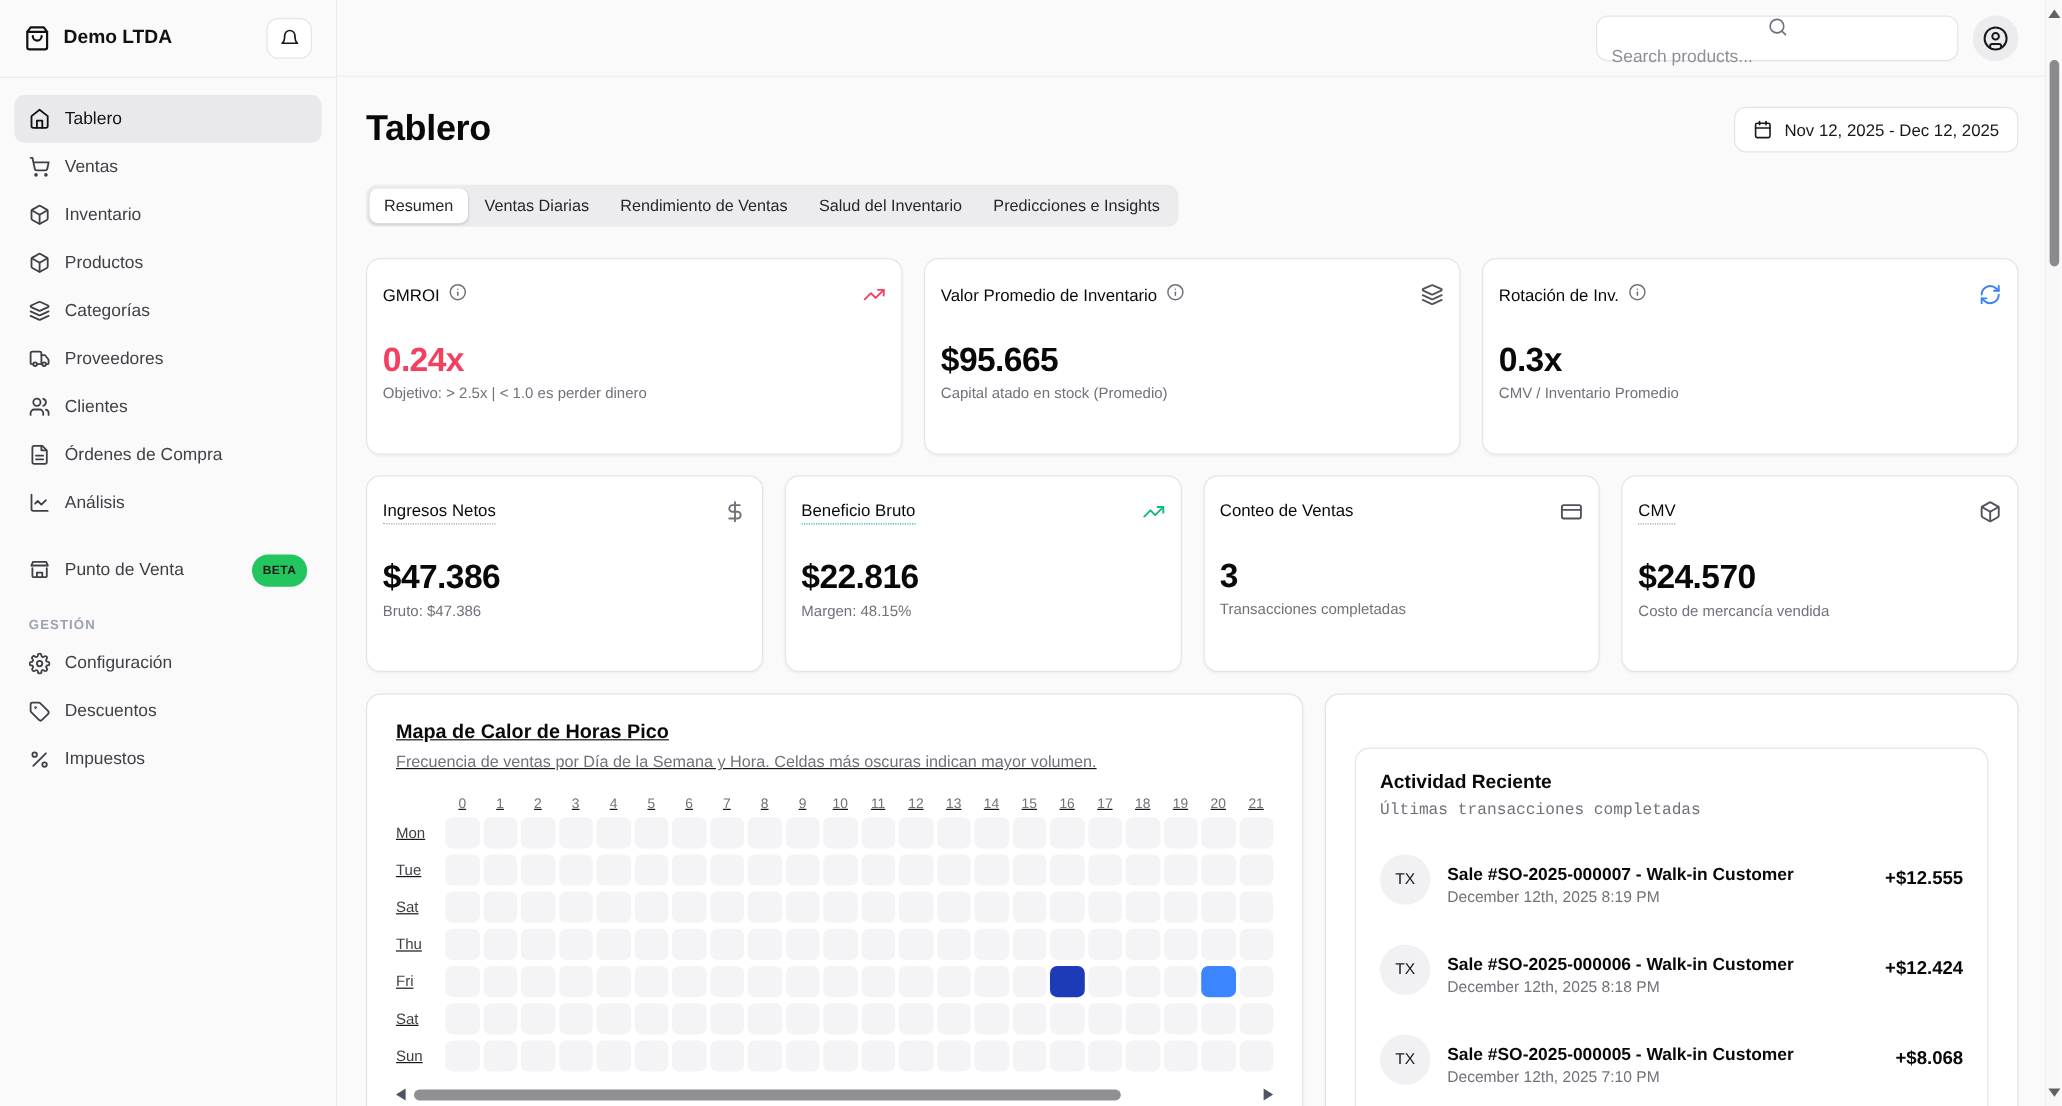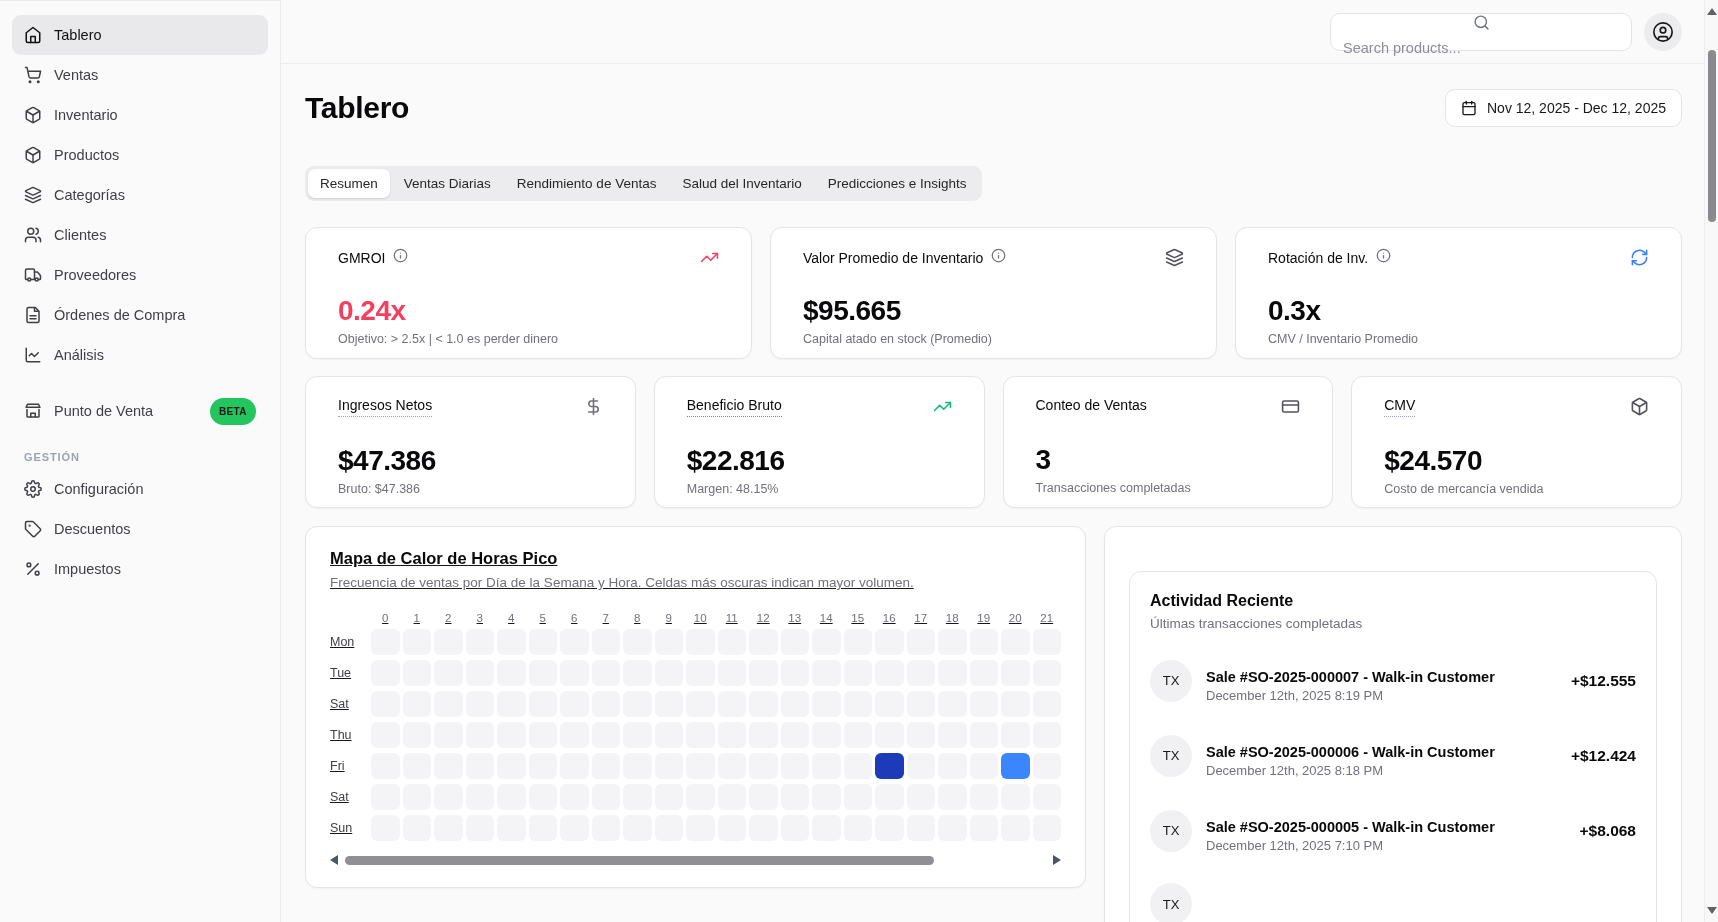--- a/index.html
+++ b/index.html
@@ -41,30 +41,30 @@
   .avatar-btn { width:38px; height:38px; border-radius:999px; background:#ececee; border:none;
     display:grid; place-items:center; cursor:pointer; color:#18181b; }
 
   .main { flex:1; padding:22px 36px 0 24px; overflow:hidden; }
   .title-row { display:flex; justify-content:space-between; align-items:center; height:44px; }
   .page-title { font-size:30px; font-weight:800; letter-spacing:-.3px; color:#09090b; }
   .date-btn { height:38px; display:flex; align-items:center; gap:10px; background:#fff;
     border:1px solid #e4e4e7; border-radius:10px; padding:0 15px; font-size:14px; font-weight:500;
     color:#18181b; cursor:pointer; font-family:inherit; }
 
-  .tabs { display:inline-flex; background:#ececee; border-radius:9px; padding:3px; margin-top:36px; gap:2px; }
+  .tabs { display:inline-flex; background:#ececee; border-radius:9px; padding:3px; margin-top:24px; gap:2px; }
   .tab { border:none; background:transparent; font-size:13.5px; color:#27272a; padding:7px 12px;
     border-radius:7px; cursor:pointer; font-family:inherit; white-space:nowrap; }
   .tab.active { background:#fff; box-shadow:0 1px 2px rgba(0,0,0,.12); font-weight:500; }
 
   .card { background:#fff; border:1px solid #e5e5e8; border-radius:12px;
     box-shadow:0 1px 2px rgba(16,24,40,.04); }
   .kpi-grid-3 { display:grid; grid-template-columns:repeat(3,1fr); gap:18px; margin-top:26px; }
   .kpi-grid-4 { display:grid; grid-template-columns:repeat(4,1fr); gap:18px; margin-top:17px; }
-  .kpi-card { padding:20px 32px; height:132px; }
+  .kpi-card { padding:20px 13px; height:164px; }
   .kpi-head { display:flex; align-items:flex-start; justify-content:space-between; }
   .kpi-title-wrap { display:flex; align-items:center; gap:8px; }
   .kpi-title { font-size:14px; font-weight:500; color:#09090b; }
   .kpi-title.u-gray { border-bottom:1.5px dotted #a1a1aa; padding-bottom:3px; }
   .kpi-title.u-teal { border-bottom:1.5px dotted #14b8a6; padding-bottom:3px; }
   .kpi-info { color:#71717a; cursor:pointer; }
   .kpi-value { margin-top:28px; font-size:28px; font-weight:800; letter-spacing:-.5px; color:#09090b; }
   .kpi-sub { margin-top:5px; font-size:12.5px; color:#71717a; }
 
   .bottom-grid { display:grid; grid-template-columns:781px 1fr; gap:18px; margin-top:18px; align-items:start; }
@@ -84,21 +84,21 @@
   .hm-arrow.right { border-width:5.5px 0 5.5px 8px; border-color:transparent transparent transparent #4b5563; }
   .hm-track { flex:1; height:9px; position:relative; }
   .hm-thumb { position:absolute; left:0; top:0; height:9px; width:84%; background:#8f8f94;
     border-radius:999px; cursor:pointer; }
 
   
   .activity-card { padding:22px 24px; height:560px; }
   .activity-heading { font-size:16.5px; font-weight:700; color:#09090b; }
   .activity-inner { margin-top:22px; border:1px solid #e5e5e8; border-radius:12px; padding:20px; }
   .ai-title { font-size:16px; font-weight:700; color:#09090b; }
-  .ai-sub { margin-top:6px; font-size:13.5px; color:#71717a; }
+  .ai-sub { margin-top:6px; font-size:13.5px; color:#71717a;font-family:Liberation Mono, monospace; }
   .tx-list { margin-top:12px; }
   .tx-row { display:flex; align-items:center; gap:14px; padding:15px 0; cursor:pointer; }
   .tx-avatar { width:42px; height:42px; border-radius:999px; background:#f1f1f3; display:grid;
     place-items:center; font-size:13px; font-weight:500; color:#18181b; flex:none; }
   .tx-info { flex:1; min-width:0;margin-top:11px; }
   .tx-title { font-size:14.5px; font-weight:600; color:#09090b; white-space:nowrap; }
   .tx-time { margin-top:3px; font-size:13px; color:#71717a; }
   .tx-amount { font-size:15.5px; font-weight:600; color:#09090b; white-space:nowrap; }
 
   
@@ -110,20 +110,37 @@
   .v-down { bottom:8px; border-width:7px 5px 0 5px; border-color:#606066 transparent transparent transparent; }
   .v-thumb { position:absolute; top:50px; left:2.5px; width:8px; height:172px; background:#8a8a8e;
     border-radius:4px; cursor:pointer; }
 </style>
 </head>
 <body>
 
 <div class="page">
 
   <aside class="sidebar">
+    <div class="side-header">
+      <span class="icn" style="width:22px;height:22px;color:#111114">
+        <svg viewBox="0 0 24 24" fill="none" stroke="currentColor" stroke-width="2" stroke-linecap="round" stroke-linejoin="round">
+            <path d="M6 2 3 6v14a2 2 0 0 0 2 2h14a2 2 0 0 0 2-2V6l-3-4Z"></path>
+            <path d="M3 6h18"></path>
+            <path d="M16 10a4 4 0 0 1-8 0"></path>
+          </svg>
+      </span>
+      <span class="brand">Demo LTDA</span>
+      <button class="bell-btn">
+        <span class="icn" style="width:17px;height:17px">
+          <svg viewBox="0 0 24 24" fill="none" stroke="currentColor" stroke-width="2" stroke-linecap="round" stroke-linejoin="round">
+              <path d="M6 8a6 6 0 0 1 12 0c0 7 3 9 3 9H3s3-2 3-9"></path>
+            </svg>
+        </span>
+      </button>
+    </div>
     <div class="side-divider"></div>
     <nav class="side-nav" id="side-nav-main">
         <div class="side-item active">
           <span class="icn" style="width:18px;height:18px;color:currentColor">
             <svg viewBox="0 0 24 24" fill="none" stroke="currentColor" stroke-width="2" stroke-linecap="round" stroke-linejoin="round">
               <path d="m3 9 9-7 9 7v11a2 2 0 0 1-2 2H5a2 2 0 0 1-2-2z"></path>
               <path d="M9 22v-8h6v8"></path>
             </svg>
           </span>
           <span>Tablero</span>
@@ -160,43 +177,43 @@
         </div>
         <div class="side-item">
           <span class="icn" style="width:18px;height:18px;color:currentColor">
             <svg viewBox="0 0 24 24" fill="none" stroke="currentColor" stroke-width="2" stroke-linecap="round" stroke-linejoin="round">
               <path d="m12.83 2.18a2 2 0 0 0-1.66 0L2.6 6.08a1 1 0 0 0 0 1.83l8.58 3.91a2 2 0 0 0 1.66 0l8.58-3.9a1 1 0 0 0 0-1.83Z"></path>
               <path d="m22 17.65-9.17 4.16a2 2 0 0 1-1.66 0L2 17.65"></path>
               <path d="m22 12.65-9.17 4.16a2 2 0 0 1-1.66 0L2 12.65"></path>
             </svg>
           </span>
           <span>Categorías</span>
-        </div>
-        <div class="side-item">
-          <span class="icn" style="width:18px;height:18px;color:currentColor">
-            <svg viewBox="0 0 24 24" fill="none" stroke="currentColor" stroke-width="2" stroke-linecap="round" stroke-linejoin="round">
-              <path d="M16 21v-2a4 4 0 0 0-4-4H6a4 4 0 0 0-4 4v2"></path>
-              <circle cx="9" cy="7" r="4"></circle>
-              <path d="M22 21v-2a4 4 0 0 0-3-3.87"></path>
-              <path d="M16 3.13a4 4 0 0 1 0 7.75"></path>
-            </svg>
-          </span>
-          <span>Clientes</span>
         </div>
         <div class="side-item">
           <span class="icn" style="width:18px;height:18px;color:currentColor">
             <svg viewBox="0 0 24 24" fill="none" stroke="currentColor" stroke-width="2" stroke-linecap="round" stroke-linejoin="round">
               <path d="M14 18V6a2 2 0 0 0-2-2H4a2 2 0 0 0-2 2v11a1 1 0 0 0 1 1h2"></path>
               <path d="M15 18H9"></path>
               <path d="M19 18h2a1 1 0 0 0 1-1v-3.65a1 1 0 0 0-.22-.62l-3.48-4.35A1 1 0 0 0 17.52 8H14"></path>
               <circle cx="17" cy="18" r="2"></circle>
               <circle cx="7" cy="18" r="2"></circle>
             </svg>
           </span>
           <span>Proveedores</span>
+        </div>
+        <div class="side-item">
+          <span class="icn" style="width:18px;height:18px;color:currentColor">
+            <svg viewBox="0 0 24 24" fill="none" stroke="currentColor" stroke-width="2" stroke-linecap="round" stroke-linejoin="round">
+              <path d="M16 21v-2a4 4 0 0 0-4-4H6a4 4 0 0 0-4 4v2"></path>
+              <circle cx="9" cy="7" r="4"></circle>
+              <path d="M22 21v-2a4 4 0 0 0-3-3.87"></path>
+              <path d="M16 3.13a4 4 0 0 1 0 7.75"></path>
+            </svg>
+          </span>
+          <span>Clientes</span>
         </div>
         <div class="side-item">
           <span class="icn" style="width:18px;height:18px;color:currentColor">
             <svg viewBox="0 0 24 24" fill="none" stroke="currentColor" stroke-width="2" stroke-linecap="round" stroke-linejoin="round">
               <path d="M15 2H6a2 2 0 0 0-2 2v16a2 2 0 0 0 2 2h12a2 2 0 0 0 2-2V7Z"></path>
               <path d="M14 2v5h5"></path>
               <path d="M16 13H8"></path>
               <path d="M16 17H8"></path>
             </svg>
           </span>

